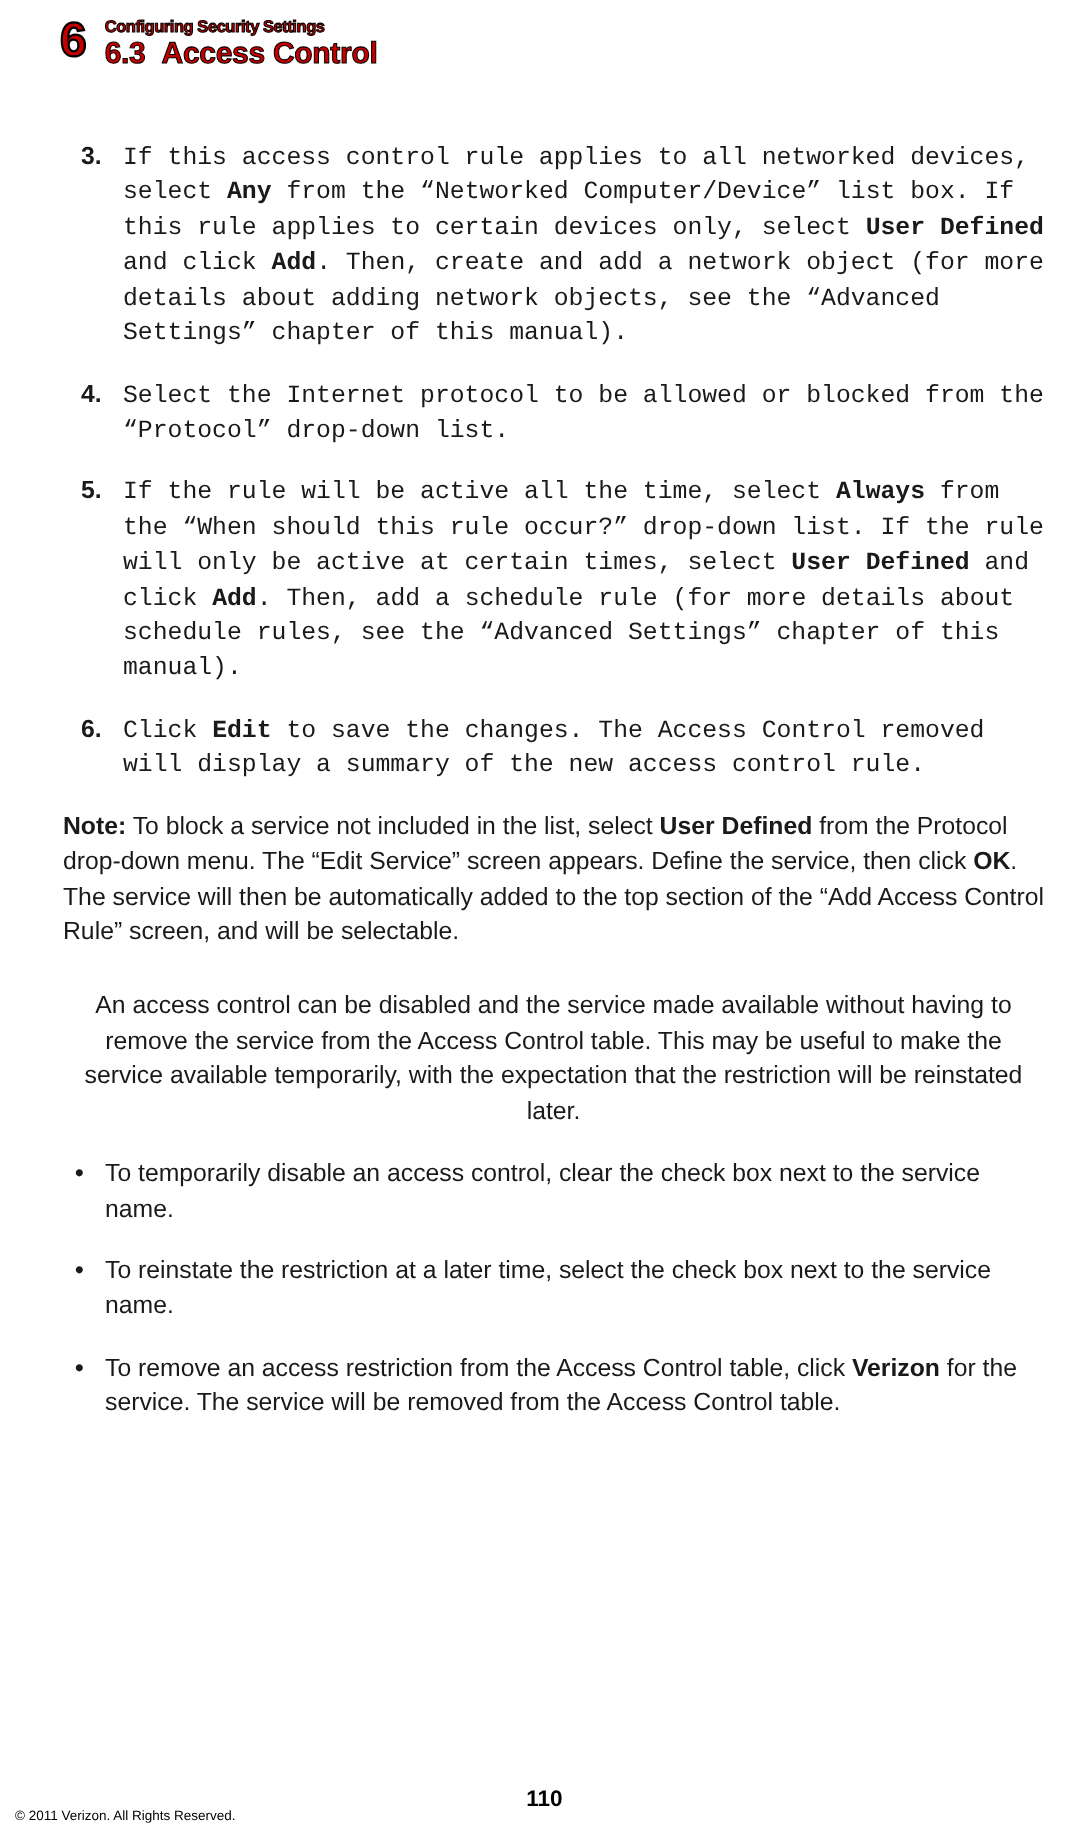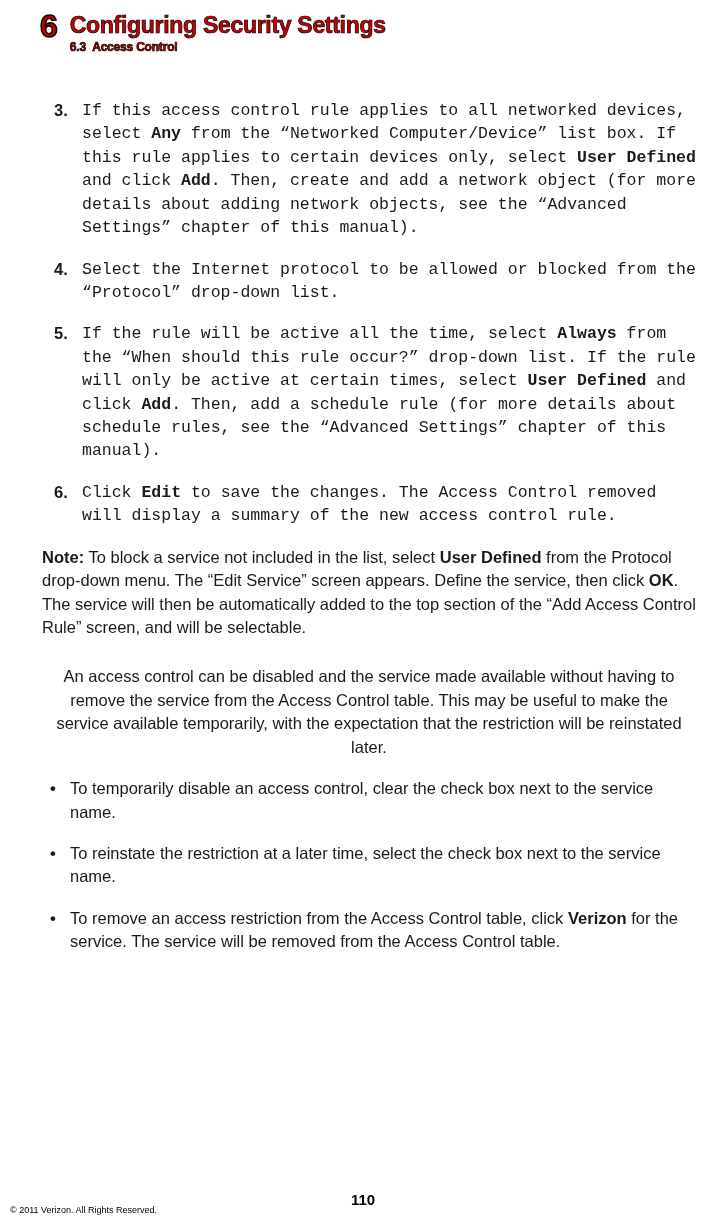--- a/index.html
+++ b/index.html
@@ -28,28 +28,28 @@
       font-weight: 900;
       color: #c60000;
       -webkit-text-stroke: 1.5px #000;
       line-height: 1;
       font-family: Arial, sans-serif;
     }
     .header-titles {
       padding-top: 2px;
     }
     .chapter-title {
-      font-size: 23px;
+      font-size: 11px;
       font-weight: 800;
       color: #c60000;
       -webkit-text-stroke: 0.7px #000;
       letter-spacing: -0.3px;
     }
     .section-title {
-      font-size: 12px;
+      font-size: 20px;
       font-weight: 800;
       color: #c60000;
       -webkit-text-stroke: 0.7px #000;
       margin-top: 1px;
       letter-spacing: -0.2px;
     }
     .content {
       padding-left: 12px;
       padding-right: 0;
       font-size: 16.5px;

